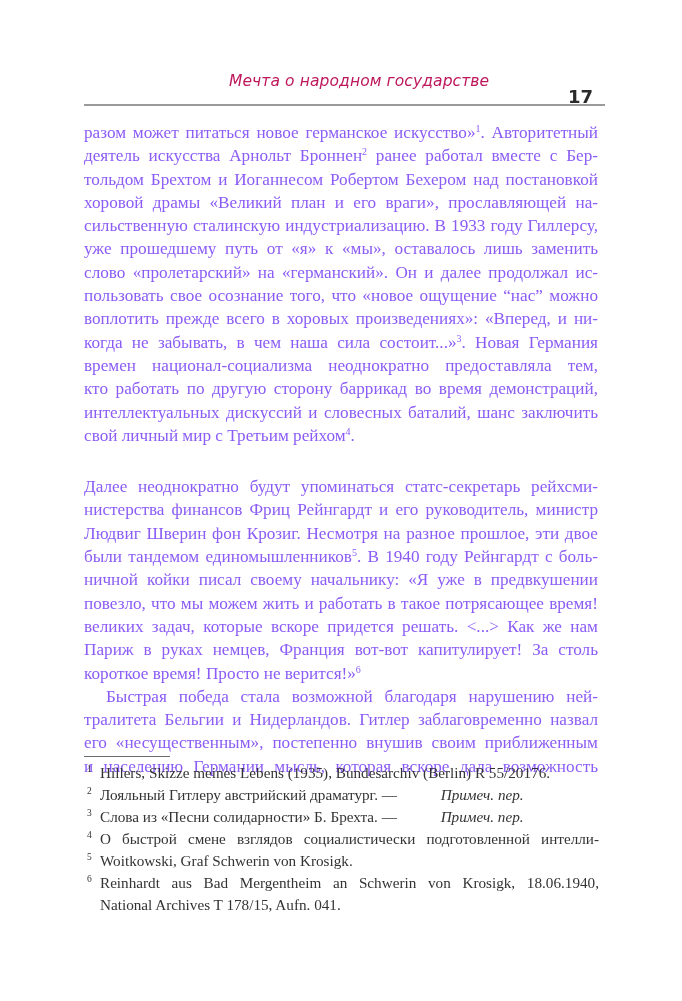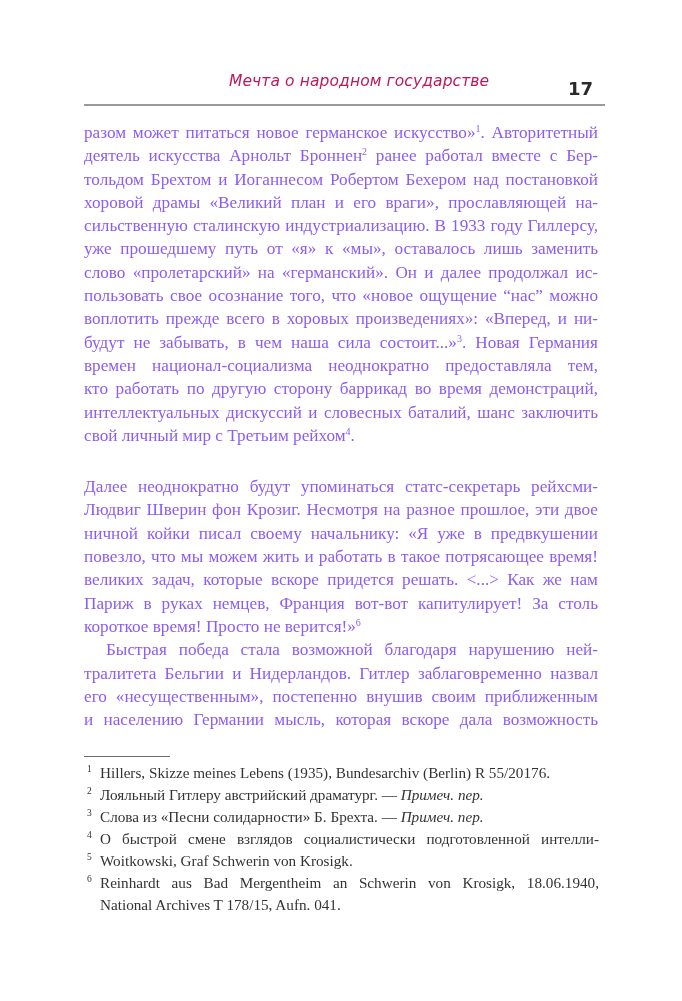--- a/index.html
+++ b/index.html
@@ -10,21 +10,21 @@
   .running-head {
     position: absolute; left: 84px; top: 70px; width: 521px; height: 34px;
     border-bottom: 2px solid #9a9a9a;
   }
   .running-title {
     position: absolute; left: 145px; top: 2px;
     font-family: "DejaVu Sans", sans-serif; font-style: italic; font-size: 15.5px; color: #be185d;
     letter-spacing: 0.1px;
   }
   .page-number {
-    position: absolute; right: 12px; top: 8px;
+    position: absolute; right: 12px; top: 16px;
     font-family: "DejaVu Sans", sans-serif; font-weight: bold; font-size: 18px; color: #2a2a2a; text-align: center;
   }
   .body-text {
     position: absolute; left: 84px; top: 121px; width: 514px;
     font-size: 17.2px; line-height: 23.3px; text-align: justify; color: #8b5cf6;
   }
   .para { margin: 0; }
   .para .line { display: block; text-align: justify; text-align-last: justify; white-space: nowrap; }
   .para .line.last { text-align-last: left; }
   .para.gap { margin-top: 28px; }
@@ -34,21 +34,21 @@
     position: absolute; left: 84px; top: 756px; width: 86px; height: 0; border-top: 1.5px solid #6a6a6a;
   }
   .footnotes {
     position: absolute; left: 84px; top: 762px; width: 515px;
     font-size: 15.2px; line-height: 21.6px; color: #333;
   }
   .fn { position: relative; padding-left: 16px; margin-bottom: 0.5px; }
   .fn-num { position: absolute; left: 3px; top: -3px; font-size: 9.5px; }
   .fn-text .line { display: block; white-space: nowrap; text-align: justify; text-align-last: justify; }
   .fn-text .line.last { text-align-last: left; }
-  .fn-note { font-style: italic; }
+  .fn-note { font-style: italic; margin-left: 40px; }
 </style>
 </head>
 <body>
 
 <div class="running-head">
   <span class="running-title">Мечта о народном государстве</span>
   <span class="page-number">17</span>
 </div>
 
 <div class="body-text">
@@ -56,30 +56,32 @@
   <div class="para">
     <span class="line"><span>разом может питаться новое германское искусство»</span><sup>1</sup><span>. Авторитетный</span></span>
     <span class="line"><span>деятель искусства Арнольт Броннен</span><sup>2</sup><span> ранее работал вместе с Бер-</span></span>
     <span class="line">тольдом Брехтом и Иоганнесом Робертом Бехером над постановкой</span>
     <span class="line">хоровой драмы «Великий план и его враги», прославляющей на-</span>
     <span class="line">сильственную сталинскую индустриализацию. В 1933 году Гиллерсу,</span>
     <span class="line">уже прошедшему путь от «я» к «мы», оставалось лишь заменить</span>
     <span class="line">слово «пролетарский» на «германский». Он и далее продолжал ис-</span>
     <span class="line">пользовать свое осознание того, что «новое ощущение “нас” можно</span>
     <span class="line">воплотить прежде всего в хоровых произведениях»: «Вперед, и ни-</span>
-    <span class="line"><span>будут не забывать, в чем наша сила состоит...»</span><sup>3</sup><span>. Новая Германия</span></span>
+    <span class="line"><span>когда не забывать, в чем наша сила состоит...»</span><sup>3</sup><span>. Новая Германия</span></span>
     <span class="line">времен национал-социализма неоднократно предоставляла тем,</span>
     <span class="line">кто работать по другую сторону баррикад во время демонстраций,</span>
     <span class="line">интеллектуальных дискуссий и словесных баталий, шанс заключить</span>
     <span class="line last"><span>свой личный мир с Третьим рейхом</span><sup>4</sup><span>.</span></span>
   </div>
 
   <div class="para gap">
     <span class="line">Далее неоднократно будут упоминаться статс-секретарь рейхсми-</span>
+    <span class="line">нистерства финансов Фриц Рейнгардт и его руководитель, министр</span>
     <span class="line">Людвиг Шверин фон Крозиг. Несмотря на разное прошлое, эти двое</span>
+    <span class="line"><span>были тандемом единомышленников</span><sup>5</sup><span>. В 1940 году Рейнгардт с боль-</span></span>
     <span class="line">ничной койки писал своему начальнику: «Я уже в предвкушении</span>
     <span class="line">повезло, что мы можем жить и работать в такое потрясающее время!</span>
     <span class="line">великих задач, которые вскоре придется решать. &lt;...&gt; Как же нам</span>
     <span class="line">Париж в руках немцев, Франция вот-вот капитулирует! За столь</span>
     <span class="line last"><span>короткое время! Просто не верится!»</span><sup>6</sup></span>
   </div>
 
   <div class="para indent">
     <span class="line first">Быстрая победа стала возможной благодаря нарушению ней-</span>
     <span class="line">тралитета Бельгии и Нидерландов. Гитлер заблаговременно назвал</span>

